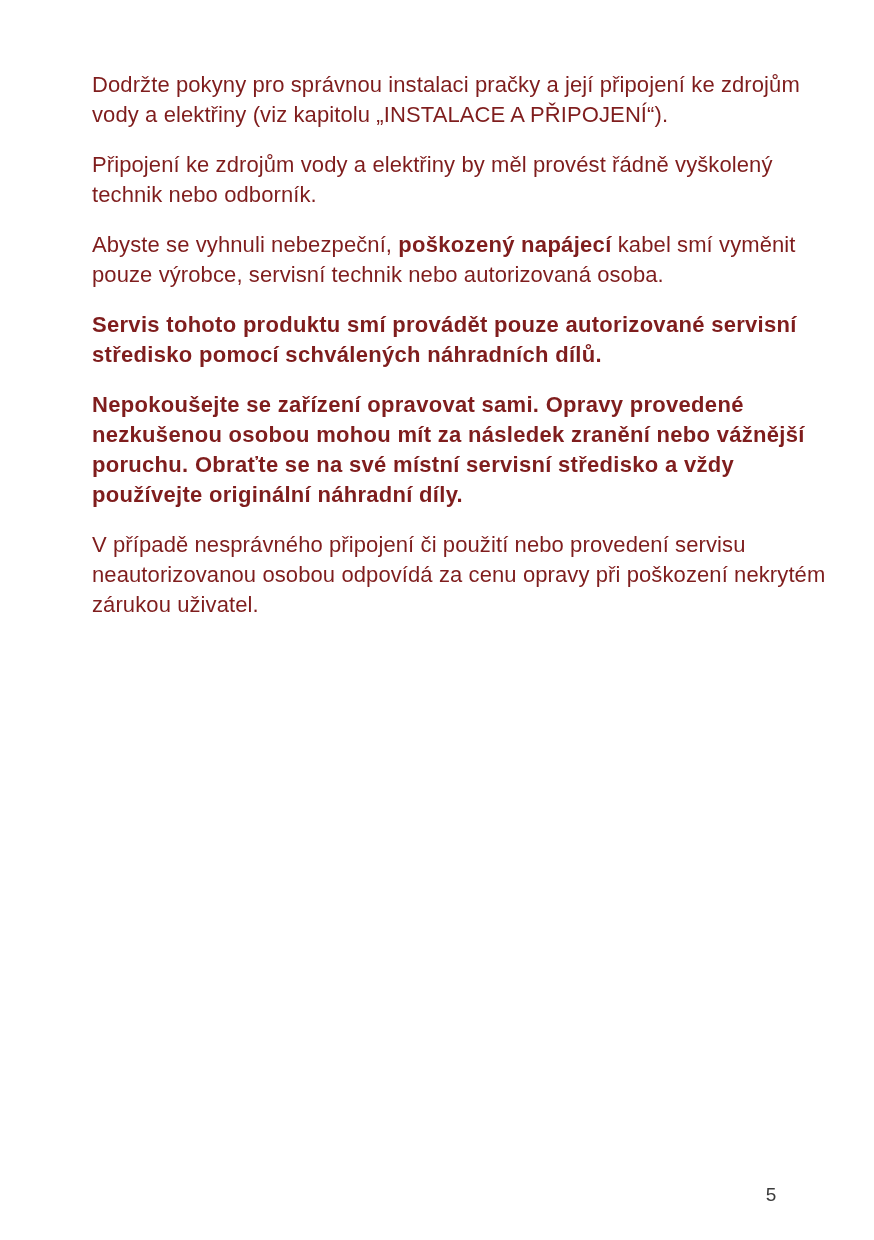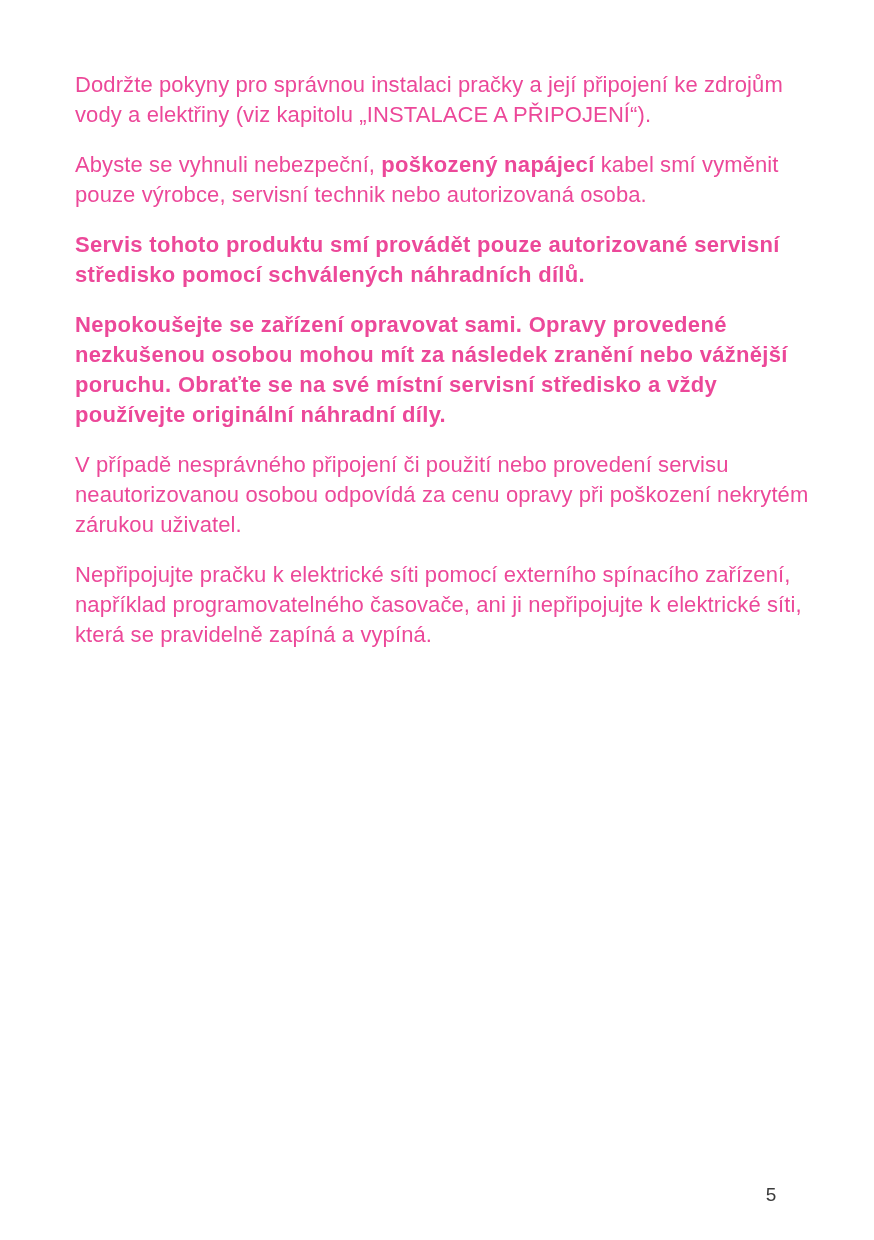--- a/index.html
+++ b/index.html
@@ -7,24 +7,24 @@
   .page {
     position: relative;
     width: 874px;
     height: 1240px;
     background: #ffffff;
     font-family: "Liberation Sans", "DejaVu Sans", sans-serif;
     overflow: hidden;
   }
   .content {
     position: absolute;
-    left: 75px;
+    left: 92px;
     top: 70px;
     width: 742px;
-    color: #ec4899;
+    color: #7f1d1d;
   }
   .content p {
     font-size: 22px;
     line-height: 30px;
     margin: 0 0 20px 0;
     text-align: left;
     letter-spacing: 0.1px;
   }
   .content p.bold {
     font-weight: 700;
@@ -45,20 +45,20 @@
     color: #3b3b3b;
   }
 </style>
 </head>
 <body>
 
 <div class="page">
   <div class="content">
 
   <p>Dodržte pokyny pro správnou instalaci pračky a její připojení ke zdrojům vody a elektřiny (viz kapitolu „INSTALACE A PŘIPOJENÍ“).</p>
+      <p>Připojení ke zdrojům vody a elektřiny by měl provést řádně vyškolený technik nebo odborník.</p>
       <p><span>Abyste se vyhnuli nebezpeční, </span><span class="bold">poškozený napájecí</span><span> kabel smí vyměnit pouze výrobce, servisní technik nebo autorizovaná osoba.</span></p>
       <p class="bold">Servis tohoto produktu smí provádět pouze autorizované servisní středisko pomocí schválených náhradních dílů.</p>
       <p class="bold">Nepokoušejte se zařízení opravovat sami. Opravy provedené nezkušenou osobou mohou mít za následek zranění nebo vážnější poruchu. Obraťte se na své místní servisní středisko a vždy používejte originální náhradní díly.</p>
       <p>V případě nesprávného připojení či použití nebo provedení servisu neautorizovanou osobou odpovídá za cenu opravy při poškození nekrytém zárukou uživatel.</p>
-      <p>Nepřipojujte pračku k elektrické síti pomocí externího spínacího zařízení, například programovatelného časovače, ani ji nepřipojujte k elektrické síti, která se pravidelně zapíná a vypíná.</p>
     </div>
   <div class="page-number">5</div>
 </div>
 
 </body></html>

